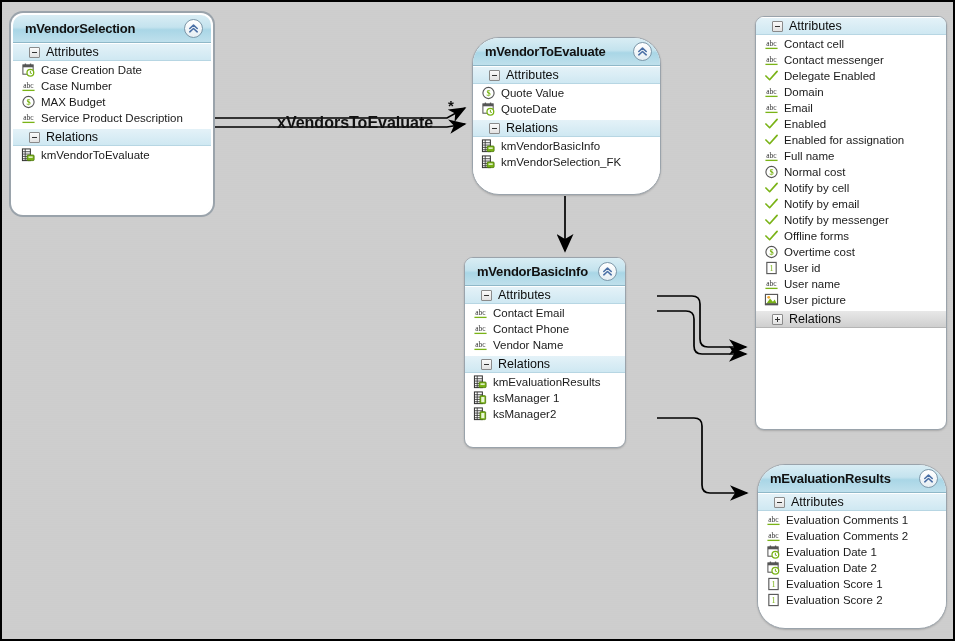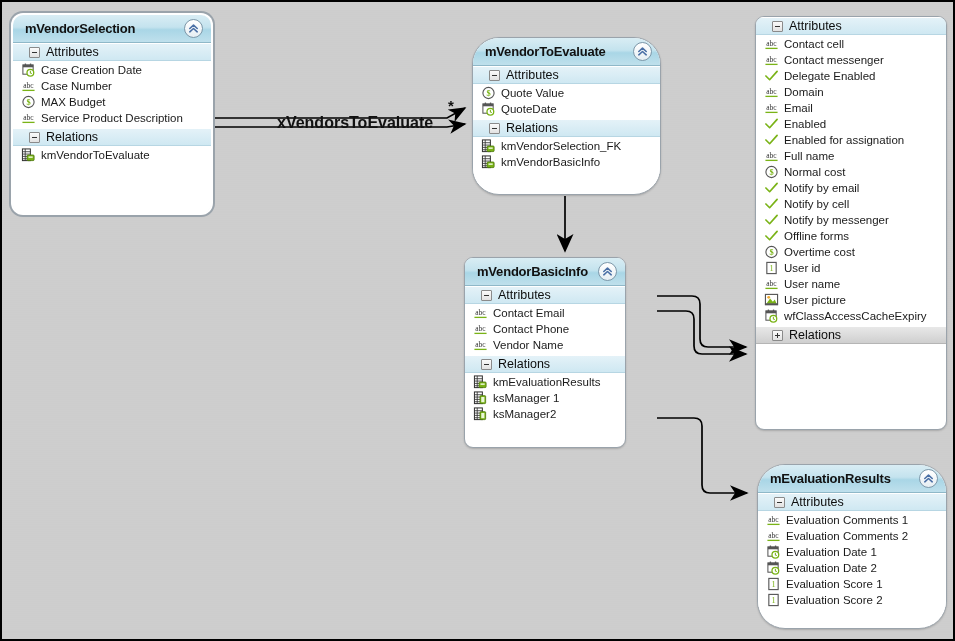--- a/index.html
+++ b/index.html
@@ -305,30 +305,30 @@
         <span class="section-label">Relations</span>
       </div>
       <div class="rows">
         <div class="row">
           <svg viewBox="0 0 16 15" class="ic">
             <rect x="1.5" y="1" width="8.5" height="12.5" fill="#fff" stroke="#333" stroke-width="1.1"></rect>
             <path d="M1.5,4 H10 M1.5,6.5 H10 M1.5,9 H10 M1.5,11.5 H10 M4.5,1 V13.5" stroke="#333" stroke-width="0.9"></path>
             <rect x="6.5" y="7.5" width="7.5" height="6" rx="1" fill="#7ab317" stroke="#4e7a0c" stroke-width="0.9"></rect>
             <rect x="8" y="9" width="4.5" height="1.6" fill="#e9f6d5"></rect>
           </svg>
-          <span>kmVendorSelection_FK</span>
+          <span>kmVendorBasicInfo</span>
         </div>
         <div class="row">
           <svg viewBox="0 0 16 15" class="ic">
             <rect x="1.5" y="1" width="8.5" height="12.5" fill="#fff" stroke="#333" stroke-width="1.1"></rect>
             <path d="M1.5,4 H10 M1.5,6.5 H10 M1.5,9 H10 M1.5,11.5 H10 M4.5,1 V13.5" stroke="#333" stroke-width="0.9"></path>
             <rect x="6.5" y="7.5" width="7.5" height="6" rx="1" fill="#7ab317" stroke="#4e7a0c" stroke-width="0.9"></rect>
             <rect x="8" y="9" width="4.5" height="1.6" fill="#e9f6d5"></rect>
           </svg>
-          <span>kmVendorBasicInfo</span>
+          <span>kmVendorSelection_FK</span>
         </div>
       </div>
       <div class="e-foot"></div>
     </div>
     <div class="entity" style="left: 753px; top: 14px; width: 192px; height: 414px;">
       <div class="section-bar">
         <span class="pm-box"></span>
         <span class="section-label">Attributes</span>
       </div>
       <div class="rows">
@@ -389,27 +389,27 @@
           <svg viewBox="0 0 16 15" class="ic">
             <circle cx="8" cy="7.5" r="6" fill="#fff" stroke="#555" stroke-width="1.2"></circle>
             <text x="8" y="11" font-size="9" font-weight="bold" font-family="Liberation Serif, serif" fill="#7ab317" text-anchor="middle">$</text>
           </svg>
           <span>Normal cost</span>
         </div>
         <div class="row">
           <svg viewBox="0 0 16 15" class="ic">
             <path d="M2,7.5 L6,11.5 L14,2.5" fill="none" stroke="#7ab317" stroke-width="1.8" stroke-linecap="round" stroke-linejoin="round"></path>
           </svg>
+          <span>Notify by cell</span>
+        </div>
+        <div class="row">
+          <svg viewBox="0 0 16 15" class="ic">
+            <path d="M2,7.5 L6,11.5 L14,2.5" fill="none" stroke="#7ab317" stroke-width="1.8" stroke-linecap="round" stroke-linejoin="round"></path>
+          </svg>
           <span>Notify by email</span>
-        </div>
-        <div class="row">
-          <svg viewBox="0 0 16 15" class="ic">
-            <path d="M2,7.5 L6,11.5 L14,2.5" fill="none" stroke="#7ab317" stroke-width="1.8" stroke-linecap="round" stroke-linejoin="round"></path>
-          </svg>
-          <span>Notify by cell</span>
         </div>
         <div class="row">
           <svg viewBox="0 0 16 15" class="ic">
             <path d="M2,7.5 L6,11.5 L14,2.5" fill="none" stroke="#7ab317" stroke-width="1.8" stroke-linecap="round" stroke-linejoin="round"></path>
           </svg>
           <span>Notify by messenger</span>
         </div>
         <div class="row">
           <svg viewBox="0 0 16 15" class="ic">
             <path d="M2,7.5 L6,11.5 L14,2.5" fill="none" stroke="#7ab317" stroke-width="1.8" stroke-linecap="round" stroke-linejoin="round"></path>
@@ -438,31 +438,20 @@
           <span>User name</span>
         </div>
         <div class="row">
           <svg viewBox="0 0 16 15" class="ic">
             <rect x="1.5" y="1.5" width="13" height="11" fill="#fff" stroke="#555" stroke-width="1.2"></rect>
             <circle cx="5" cy="4.6" r="1.5" fill="#f0a830"></circle>
             <path d="M2.5,11.5 L6.5,6 L9.5,9.5 L11.5,7 L13.5,11.5 Z" fill="#7ab317"></path>
             <rect x="1" y="11" width="14" height="2" fill="#555"></rect>
           </svg>
           <span>User picture</span>
-        </div>
-        <div class="row">
-          <svg viewBox="0 0 16 15" class="ic">
-            <rect x="2" y="2" width="11" height="10" fill="#fff" stroke="#555" stroke-width="1.1"></rect>
-            <rect x="2" y="2" width="11" height="2.6" fill="#555"></rect>
-            <rect x="4" y="0.6" width="1.4" height="2.4" fill="#555"></rect>
-            <rect x="9.5" y="0.6" width="1.4" height="2.4" fill="#555"></rect>
-            <circle cx="10" cy="10.5" r="3.6" fill="#fff" stroke="#7ab317" stroke-width="1.4"></circle>
-            <path d="M10,8.4 L10,10.6 L11.6,11.4" fill="none" stroke="#7ab317" stroke-width="1.1"></path>
-          </svg>
-          <span>wfClassAccessCacheExpiry</span>
         </div>
       </div>
       <div class="section-bar gray">
         <span class="pm-box plus"></span>
         <span class="section-label">Relations</span>
       </div>
       <div class="e-foot"></div>
     </div>
     <div class="entity" style="left: 462px; top: 255px; width: 162px; height: 191px;">
       <div class="e-header">

